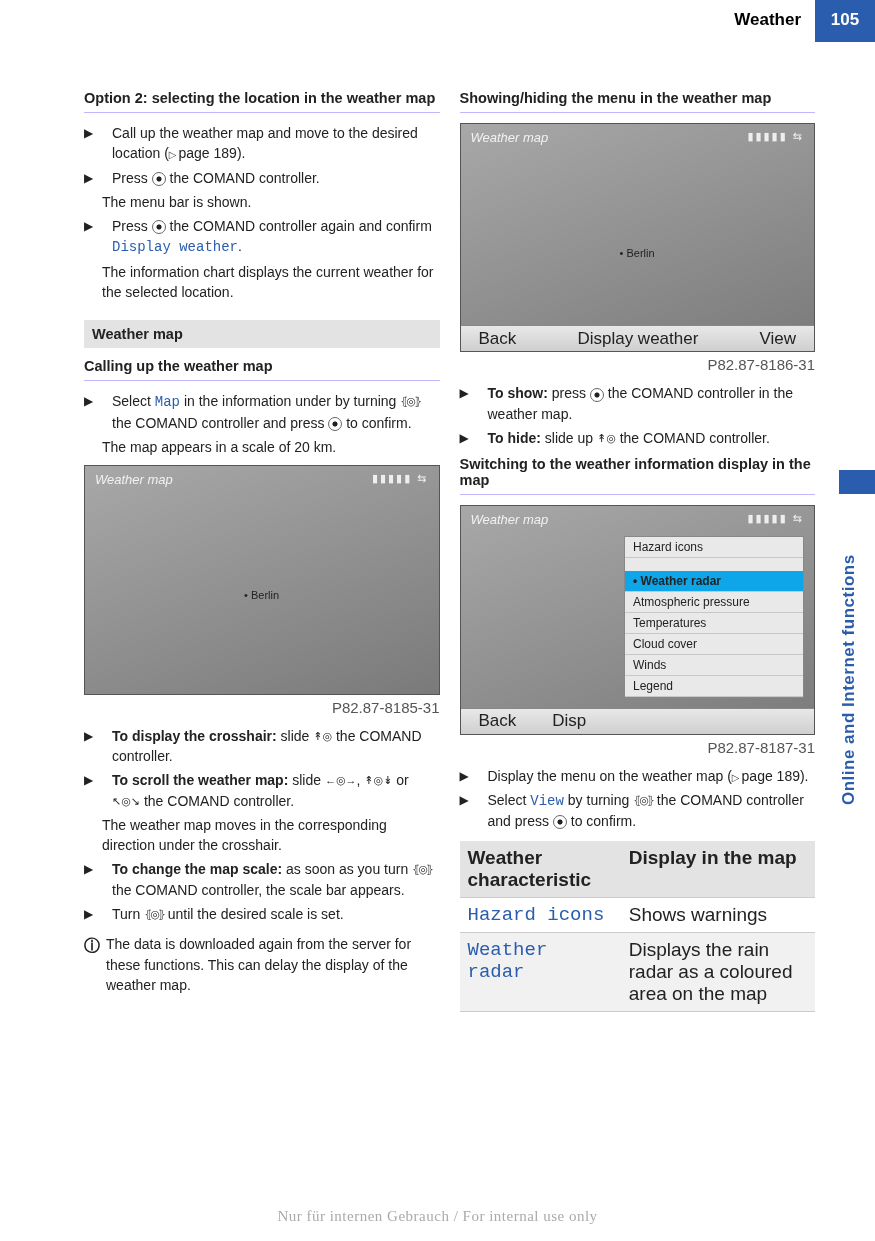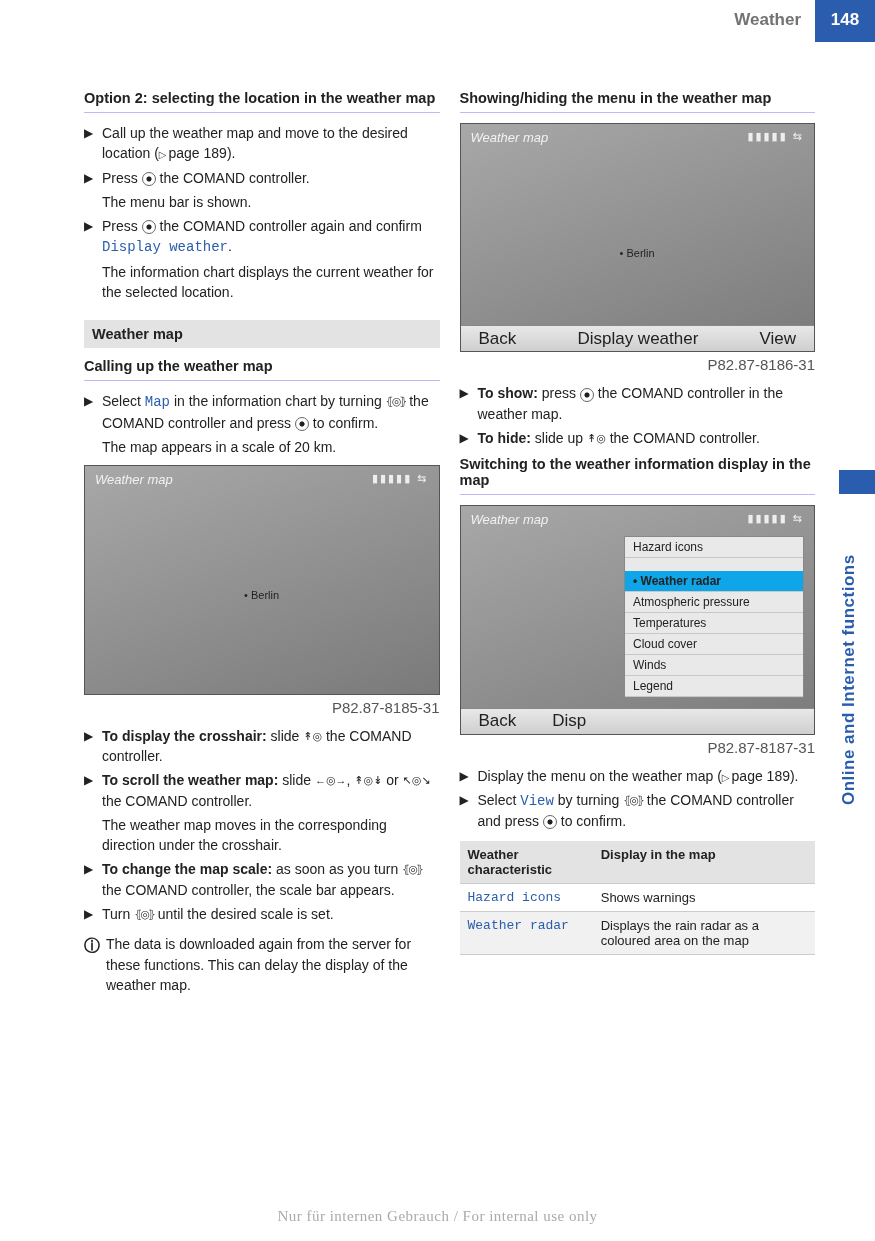--- a/index.html
+++ b/index.html
@@ -12,21 +12,21 @@
     position: relative;
     background: #fff;
   }
   .header {
     display: flex;
     justify-content: flex-end;
     align-items: stretch;
     height: 42px;
   }
   .header-title {
-    color: #737373;
+    color: #000000;
     font-weight: bold;
     font-size: 17px;
     padding: 10px 14px 0 0;
   }
   .header-page {
     background: #2a5dad;
     color: #fff;
     font-weight: bold;
     font-size: 17px;
     padding: 10px 14px;
@@ -78,21 +78,21 @@
   .step {
     display: flex;
     margin: 4px 0;
     line-height: 1.45;
   }
   .step .mark {
     flex: 0 0 18px;
     font-size: 12px;
     padding-top: 2px;
   }
-  .step .txt { flex: 1; }
+  .step .txt { flex: 1; margin-left: 10px; }
   .sub {
     margin-left: 18px;
     line-height: 1.45;
     margin-bottom: 4px;
   }
   .info {
     display: flex;
     margin: 10px 0;
     line-height: 1.45;
   }
@@ -136,39 +136,39 @@
   }
   .scr-menu div{ padding:3px 8px; border-bottom:1px solid #c8c8c8;}
   .scr-menu div.sel{ background:#0ea5e9; font-weight:bold;margin-top:13px;}
   .scr-label{
     text-align:right; font-size:15px; color:#555; margin-bottom:10px;
   }
   .scr-point{
     position:absolute; left:45%; top:54%; font-size:11px; color:#222;
   }
   table.char {
-    width: 100%; border-collapse: collapse; margin-top: 10px; font-size: 13px;
+    width: 100%; border-collapse: collapse; margin-top: 10px; font-size: 19px;
   }
   table.char th, table.char td {
     text-align: left; padding: 6px 8px; vertical-align: top; border-bottom:1px solid #ccc;
   }
   table.char th { background:#e3e3e3; font-weight:bold; }
   table.char tr.alt td { background:#f1f1f1; }
   .footer {
     position:absolute; bottom:16px; left:0; right:0;
     text-align:center; color:#aaa; font-size:15px; letter-spacing:0.5px;
     font-family: Georgia, serif; font-style: normal;
   }
 </style>
 </head>
 <body>
 
 <div class="header">
   <div class="header-title">Weather</div>
-  <div class="header-page">148</div>
+  <div class="header-page">105</div>
 </div>
 
 <div class="side-tab"></div>
 <div class="side-label">Online and Internet functions</div>
 
 <div class="content">
 
   <div class="col">
     <h3>Option 2: selecting the location in the weather map</h3>
 
@@ -194,21 +194,21 @@
       </span>
     </div>
     <div class="sub">The information chart displays the current weather for the selected location.</div>
 
     <div class="sec-title">Weather map</div>
     <h3>Calling up the weather map</h3>
 
     <div class="step">
       <span class="mark">▶</span>
       <span class="txt">
-        <span>Select </span><span class="ocr">Map</span><span> in the information chart by turning </span><span class="ctrl-turn">⦃◎⦄</span><span> the COMAND controller and press </span><span class="ctrl-press"></span><span> to confirm.</span>
+        <span>Select </span><span class="ocr">Map</span><span> in the information under by turning </span><span class="ctrl-turn">⦃◎⦄</span><span> the COMAND controller and press </span><span class="ctrl-press"></span><span> to confirm.</span>
       </span>
     </div>
     <div class="sub">The map appears in a scale of 20 km.</div>
 
     <div class="screenshot">
       <div class="scr-title">Weather map</div>
       <div class="scr-bars">▮▮▮▮▮  ⇆</div>
       <div class="scr-point">• Berlin</div>
     </div>
     <div class="scr-label">P82.87-8185-31</div>

